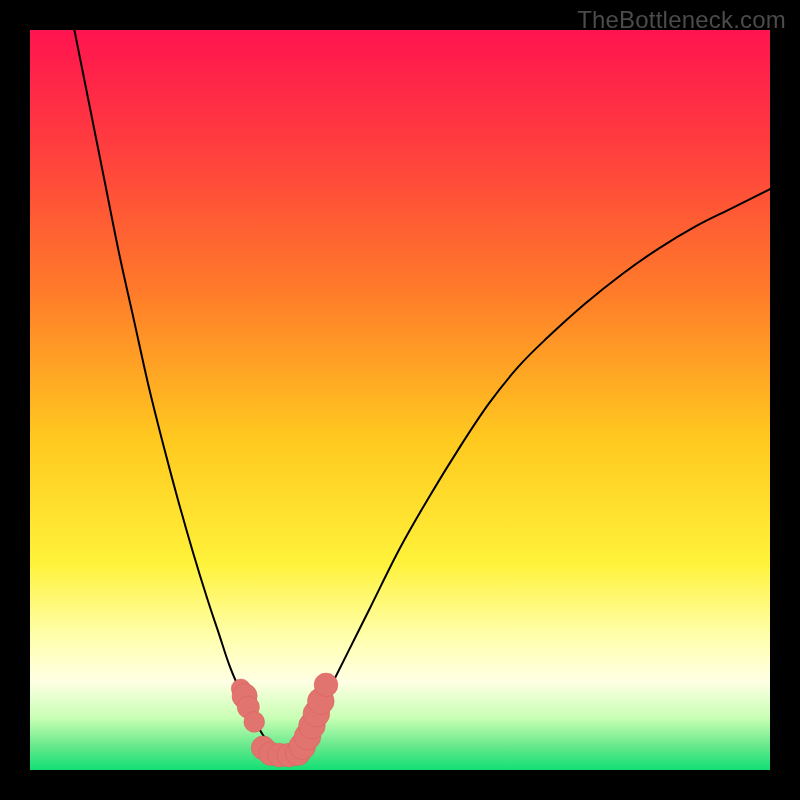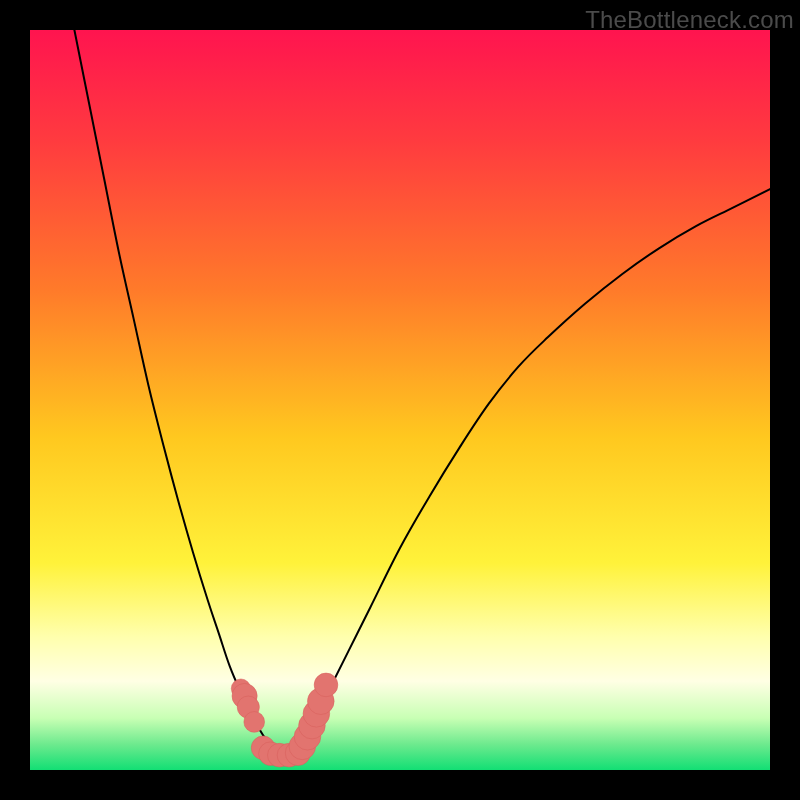--- a/index.html
+++ b/index.html
@@ -18,21 +18,21 @@
     background: #000;
   }
   .plot {
     position: absolute;
     top: 30px; left: 30px;
     width: 740px; height: 740px;
   }
   .watermark {
     position: absolute;
     top: 6px;
-    right: 6px;
+    right: 14px;
     color: #4b4b4b;
     font-size: 24px;
     font-weight: 400;
     letter-spacing: 0.2px;
   }
   svg { display: block; }
 </style>
 </head>
 <body>
 

